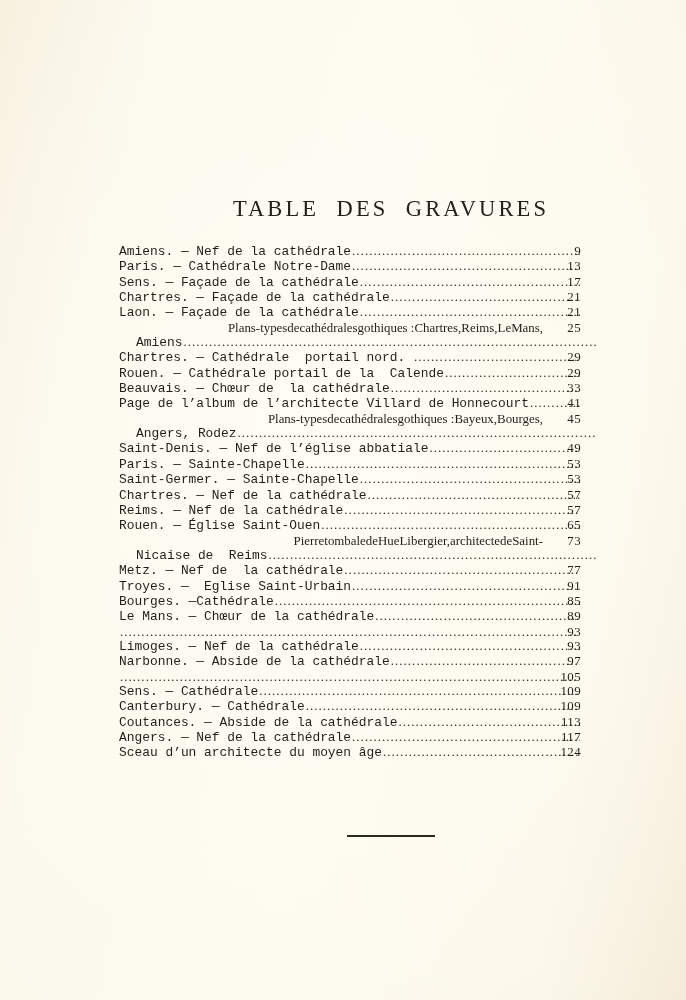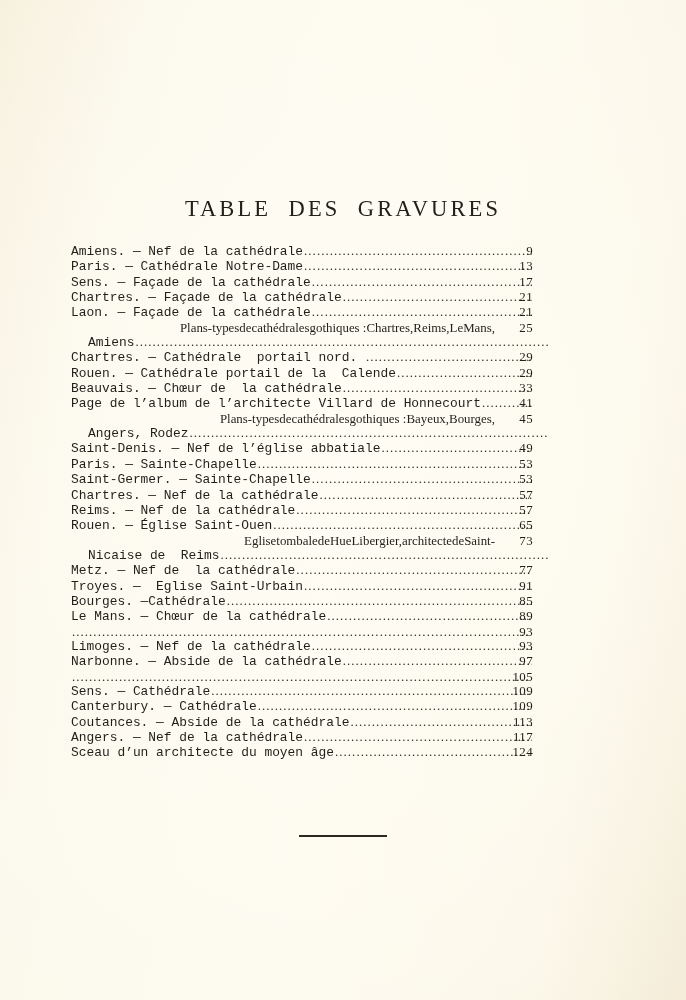--- a/index.html
+++ b/index.html
@@ -21,20 +21,21 @@
     position: absolute;
     inset: 0;
     background:
       radial-gradient(ellipse 120% 95% at 50% 45%, rgba(255,253,245,0.85) 0%, rgba(255,253,245,0.0) 70%),
       linear-gradient(100deg, #f6efdc 0%, #fbf8ec 18%, #fdfaef 50%, #fbf7e9 82%, #f4ecd8 100%);
   }
 
   .page {
     position: absolute;
     inset: 0;
+    margin-left: 48px;
   }
 
   .title {
     position: absolute;
     top: 196px;
     left: 0;
     width: 686px;
     text-align: center;
     font-size: 22.5px;
     letter-spacing: 3.1px;
@@ -237,21 +238,21 @@
         </div>
       </div>
       <div class="entry">
         <div class="row">
           <span class="label">Rouen. — Église Saint-Ouen</span>
           <span class="leader">...........................................................................................................</span>
           <span class="page">65</span>
         </div>
       </div>
       <div class="entry">
-        <div class="wrapline"><span class="w">Eglise</span><span class="w">tombale</span><span class="w">de</span><span class="w">Hue</span><span class="w">Libergier,</span><span class="w">architecte</span><span class="w">de</span><span class="w">Saint-</span></div>
+        <div class="wrapline"><span class="w">Pierre</span><span class="w">tombale</span><span class="w">de</span><span class="w">Hue</span><span class="w">Libergier,</span><span class="w">architecte</span><span class="w">de</span><span class="w">Saint-</span></div>
         <div class="row contline">
           <span class="label">Nicaise de  Reims</span>
           <span class="leader">...........................................................................................................</span>
           <span class="page">73</span>
         </div>
       </div>
       <div class="entry">
         <div class="row">
           <span class="label">Metz. — Nef de  la cathédrale</span>
           <span class="leader">...........................................................................................................</span>

